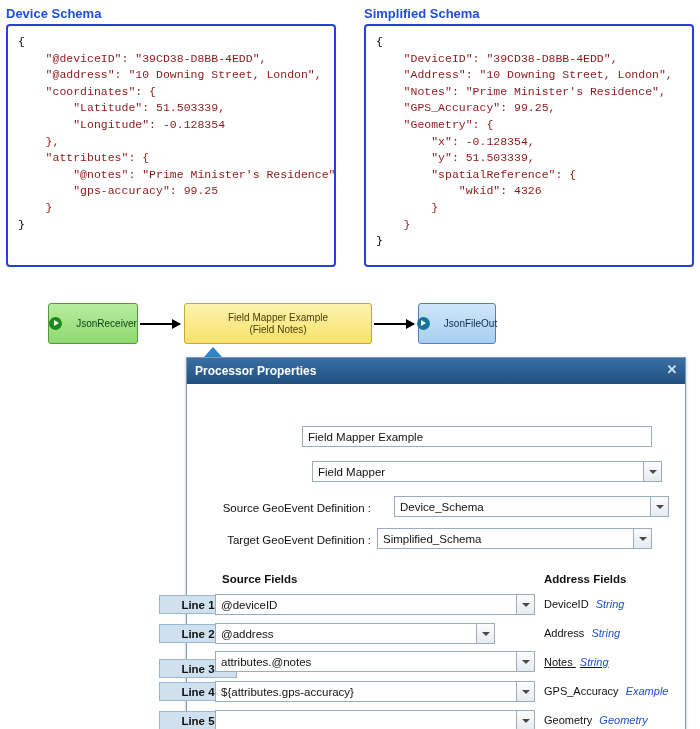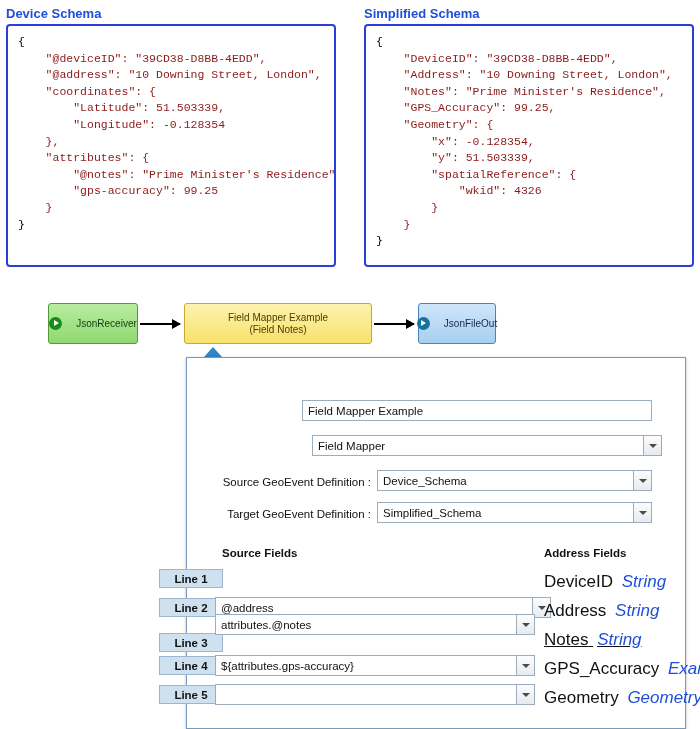--- a/index.html
+++ b/index.html
@@ -189,35 +189,35 @@
     border-top: 4px solid #4a4a4a;
   }
   .col-header {
     position: absolute;
     font-size: 11.5px;
     font-weight: bold;
     color: #111;
   }
   .line-badge {
     position: absolute;
-    width: 64px;
+    width: 78px;
     height: 19px;
     background: #cfe0ef;
     border: 1px solid #9bb7cf;
     color: #111;
     font-size: 11.5px;
     font-weight: bold;
     display: flex;
     align-items: center;
     justify-content: center;
     box-sizing: border-box;
   }
   .target-field {
     position: absolute;
-    font-size: 17px;
+    font-size: 11px;
     color: #111;
     white-space: nowrap;
   }
   .type-italic {
     color: #1f4fd8;
     font-style: italic;
     margin-left: 4px;
   }
   .callout {
     position: absolute;
@@ -283,64 +283,72 @@
 <div class="node node-blue" style="left:418px; top:303px; width:78px; height:41px;">
   <div class="node-inner">
     <span class="play-icon blue"></span>
     <span>JsonFileOut</span>
   </div>
 </div>
 
 <div class="callout" style="left:204px; top:347px;"></div>
 
 <div class="dialog">
+  <div class="dialog-title">
+    <span>Processor Properties</span>
+    <span class="dialog-close">✕</span>
+  </div>
   <div class="dialog-body">
 
     <div class="form-label" style="position:absolute; left:40px; top:48px; width:184px;">Name:</div>
     <div class="field" style="position:absolute; left:115px; top:42px; width:350px;">Field Mapper Example</div>
 
     <div class="form-label" style="position:absolute; left:40px; top:83px; width:184px;">Processor:</div>
     <div class="field combo" style="position:absolute; left:125px; top:77px; width:350px;">
       <span>Field Mapper</span>
       <span class="combo-arrow"></span>
     </div>
 
     <div class="form-label" style="position:absolute; left:20px; top:118px; width:164px;">Source GeoEvent Definition :</div>
-    <div class="field combo" style="position:absolute; left:190px; top:112px; width:275px;">
+    <div class="field combo" style="position:absolute; left:207px; top:112px; width:275px;">
       <span>Device_Schema</span>
       <span class="combo-arrow"></span>
     </div>
 
     <div class="form-label" style="position:absolute; left:20px; top:150px; width:164px;">Target GeoEvent Definition :</div>
     <div class="field combo" style="position:absolute; left:190px; top:144px; width:275px;">
       <span>Simplified_Schema</span>
       <span class="combo-arrow"></span>
     </div>
 
     <div class="col-header" style="left:35px; top:189px;">Source Fields</div>
     <div class="col-header" style="left:357px; top:189px;">Address Fields</div>
 
     <div class="line-badge" style="left:-28px; top:211px;">Line 1</div>
+    <div class="field combo" style="position:absolute; left:28px; top:210px; width:320px;">
+      <span>@deviceID</span>
+      <span class="combo-arrow"></span>
+    </div>
     <div class="target-field" style="left:357px; top:214px;">
       <span>DeviceID</span>
       <span class="type-italic">String</span>
     </div>
 
     <div class="line-badge" style="left:-28px; top:240px;">Line 2</div>
-    <div class="field combo" style="position:absolute; left:28px; top:239px; width:336px;">
+    <div class="field combo" style="position:absolute; left:28px; top:239px; width:280px;">
       <span>@address</span>
       <span class="combo-arrow"></span>
     </div>
     <div class="target-field" style="left:357px; top:243px;">
       <span>Address</span>
       <span class="type-italic">String</span>
     </div>
 
     <div class="line-badge" style="left:-28px; top:275px;">Line 3</div>
-    <div class="field combo" style="position:absolute; left:28px; top:256px; width:320px;">
+    <div class="field combo" style="position:absolute; left:28px; top:267px; width:320px;">
       <span>attributes.@notes</span>
       <span class="combo-arrow"></span>
     </div>
     <div class="target-field" style="left:357px; top:272px;text-decoration:underline;">
       <span>Notes</span>
       <span class="type-italic">String</span>
     </div>
 
     <div class="line-badge" style="left:-28px; top:298px;">Line 4</div>
     <div class="field combo" style="position:absolute; left:28px; top:297px; width:320px;">

